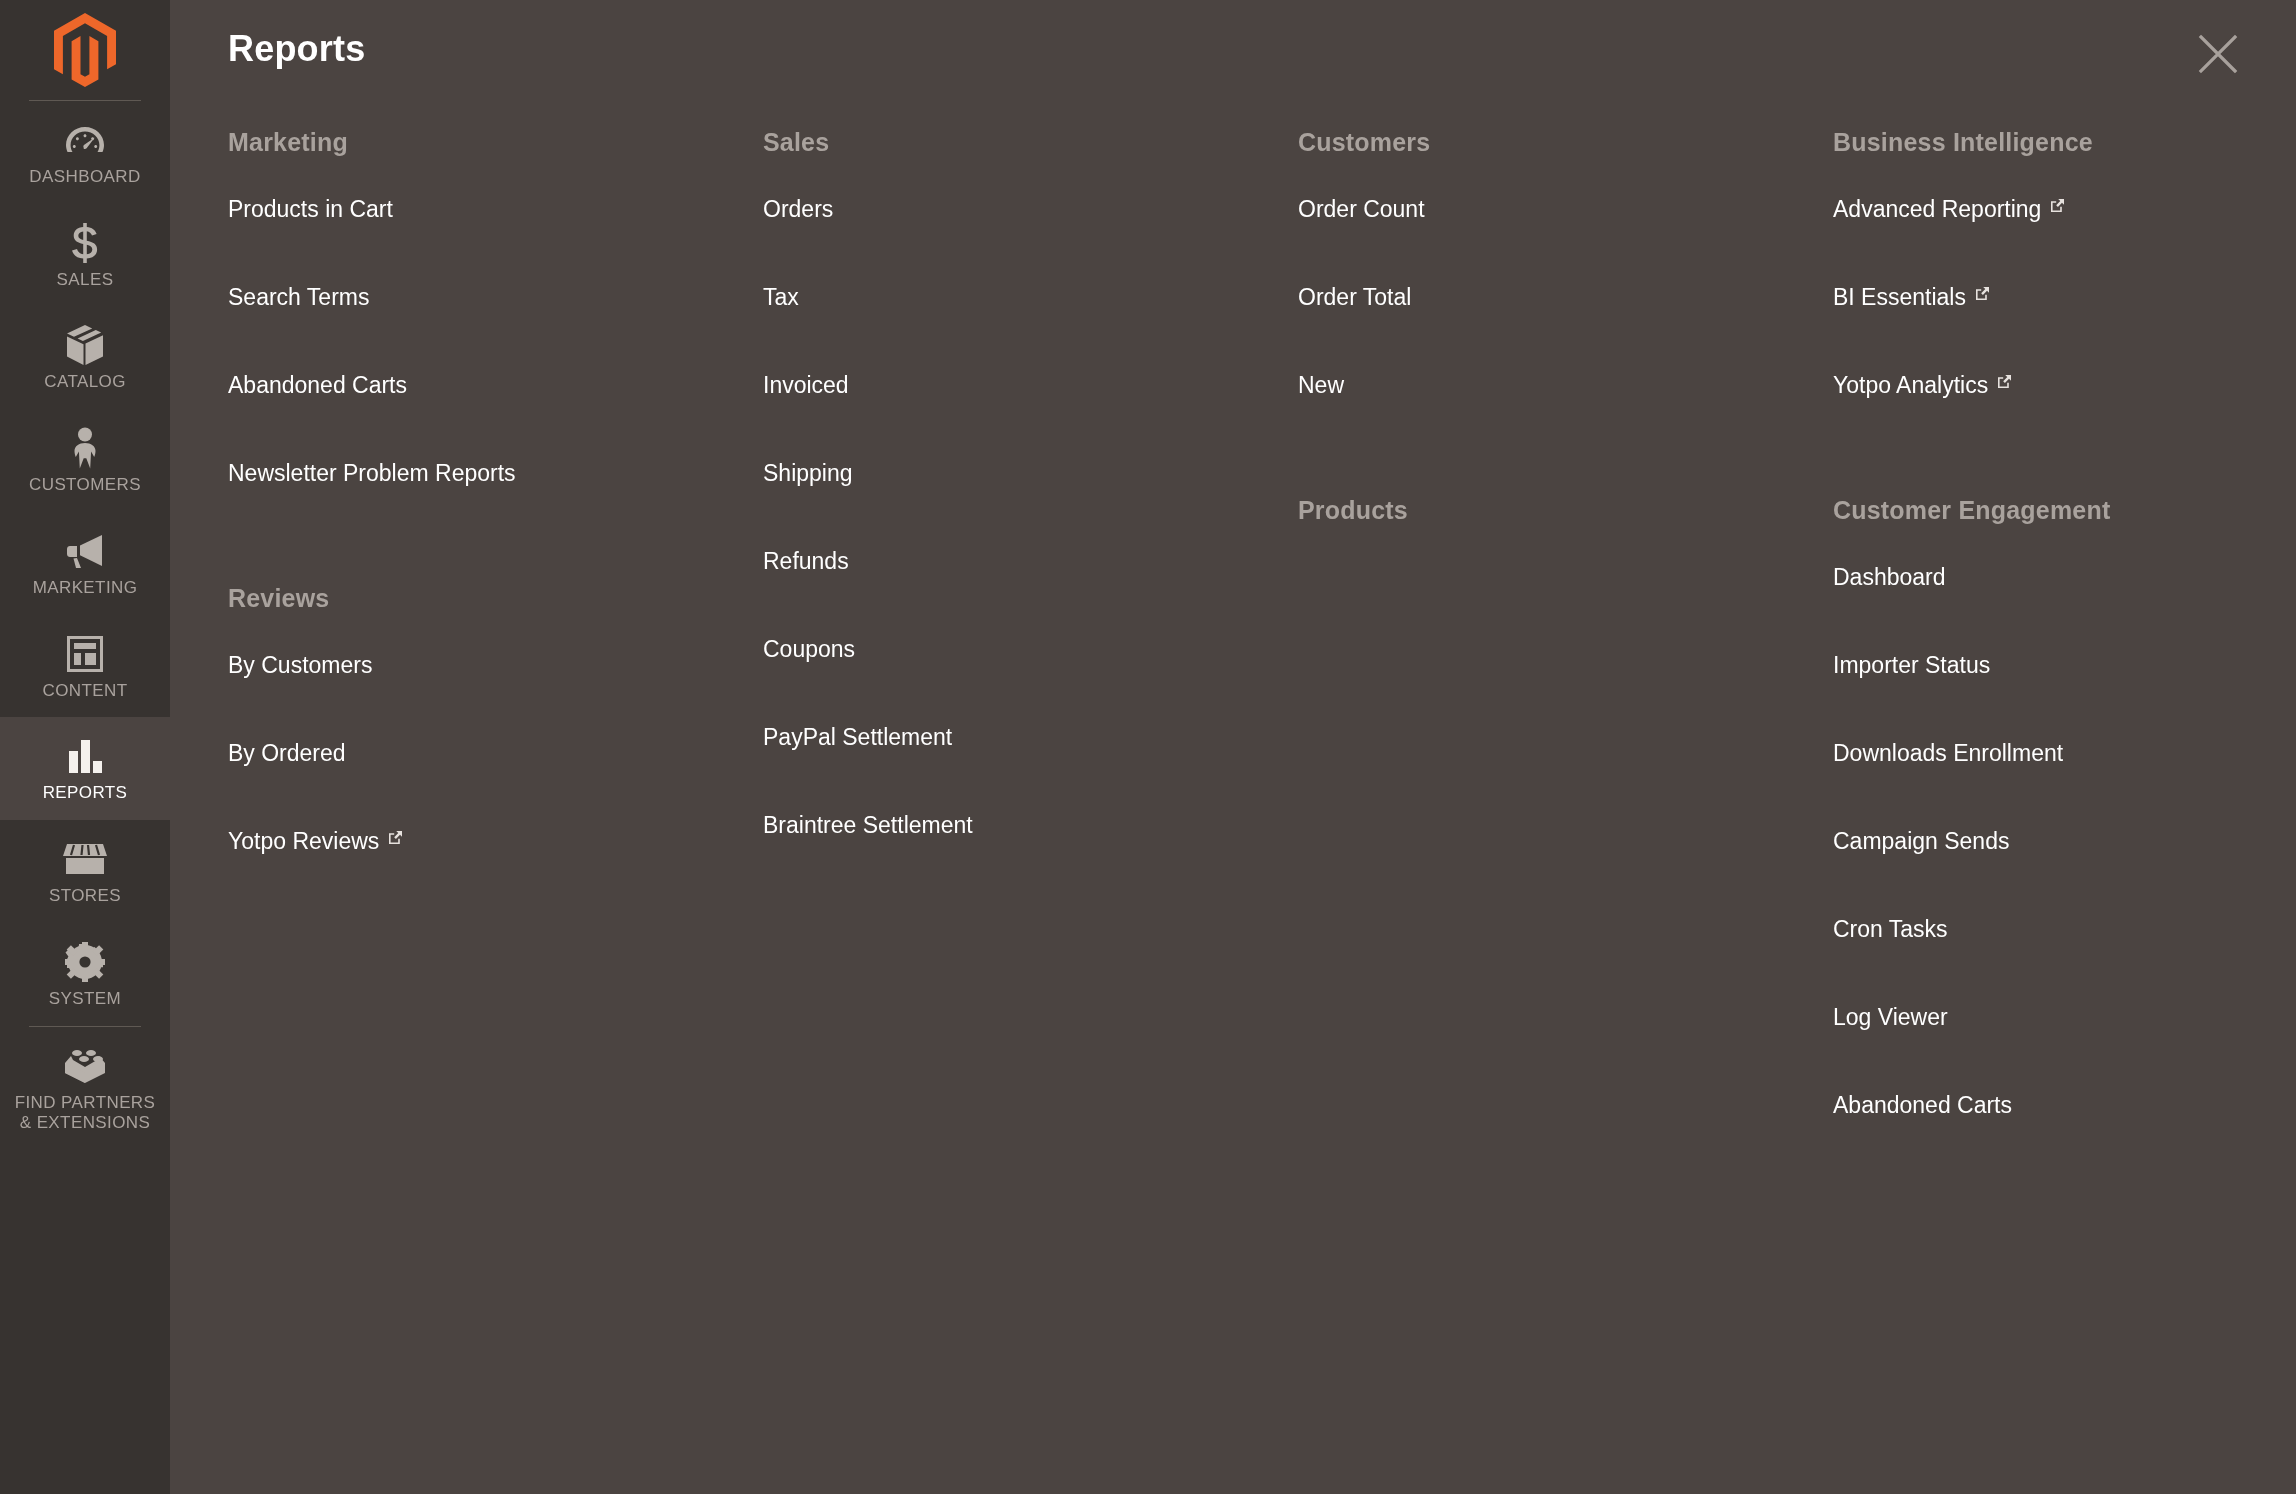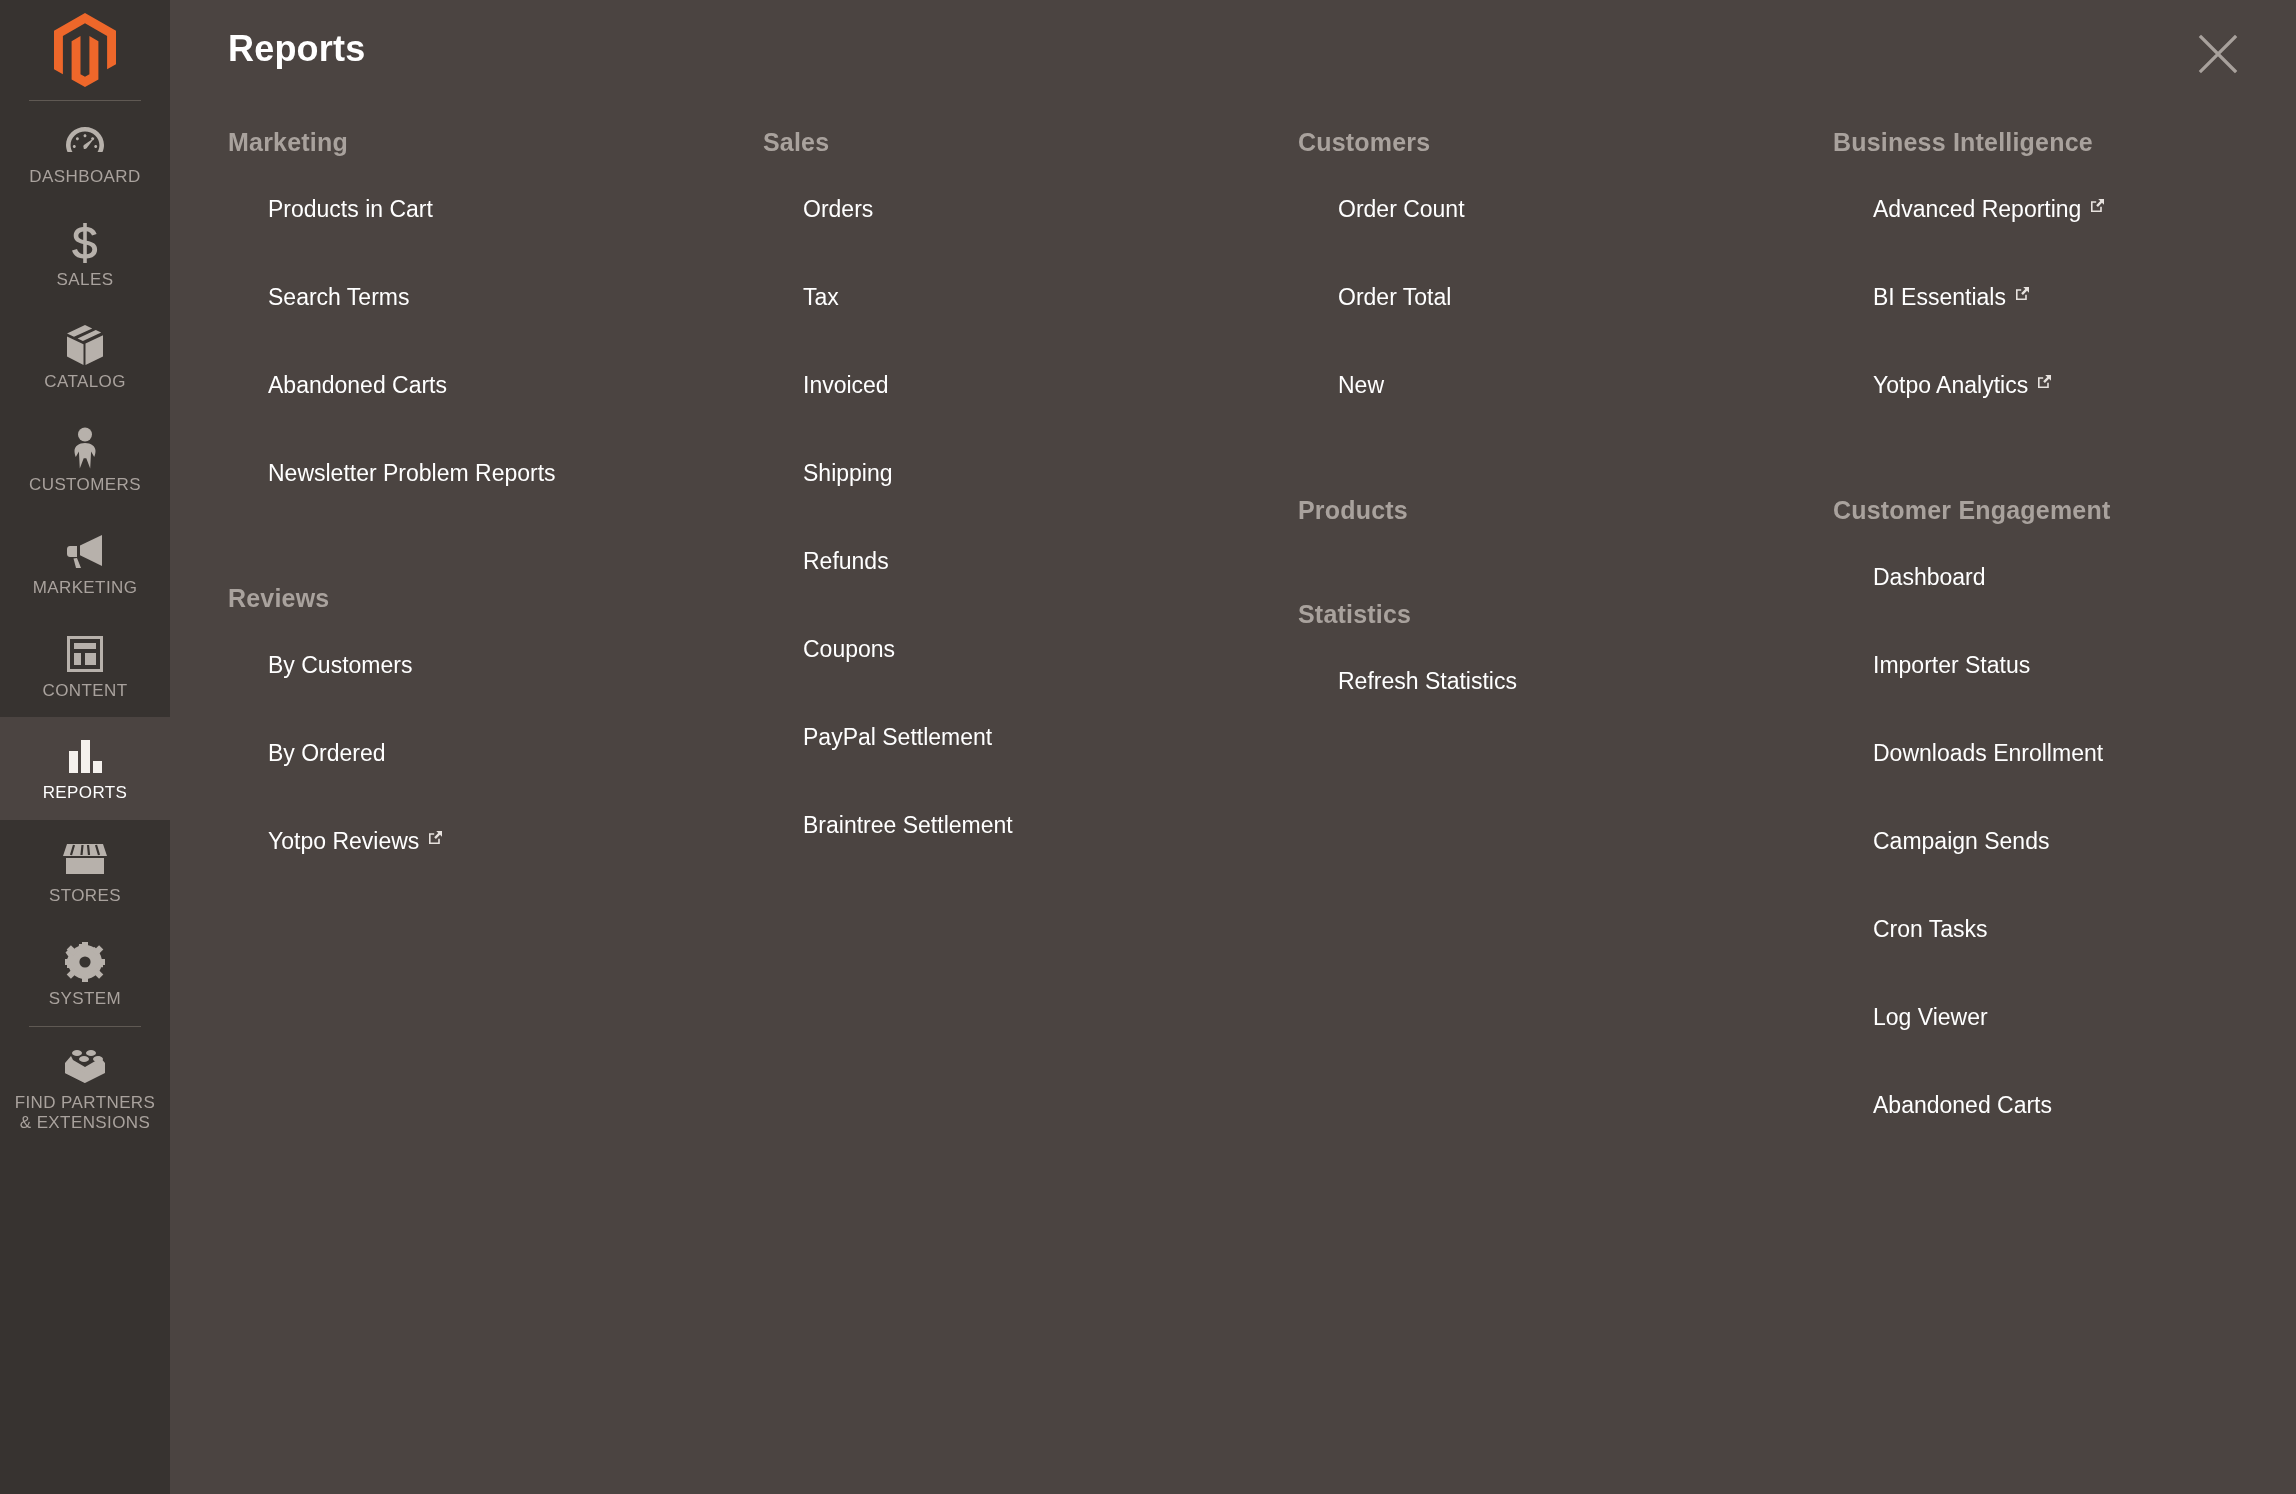--- a/index.html
+++ b/index.html
@@ -73,21 +73,21 @@
     letter-spacing:0.2px; line-height:1;
     padding-bottom:0;
   }
   .group-spacer-after-title { height:43px; }
   .group-items { display:block; }
   .menu-link {
     display:block; font-size:23px; color:#ffffff;
     text-decoration:none; line-height:1; height:88px;
     white-space:nowrap;
   }
-  .menu-link .mtext { display:inline; vertical-align:baseline;margin-left:40px; }
+  .menu-link .mtext { display:inline; vertical-align:baseline; }
   .ext-icon {
     display:inline-block; width:15px; height:15px;
     margin-left:9px; vertical-align:4px;
   }
   .ext-icon svg { display:block; }
   .group-gap { height:36px; }
 </style>
 </head>
 <body>
 
@@ -283,27 +283,20 @@
             <a class="menu-link" href="#"><span class="mtext">Order Total</span></a>
             <a class="menu-link" href="#"><span class="mtext">New</span></a>
           </div>
         </div>
         <div class="group-gap"></div>
         <div class="group">
           <div class="group-title">Products</div>
           <div class="group-spacer-after-title"></div>
         </div>
         <div class="group-gap"></div>
-        <div class="group">
-          <div class="group-title">Statistics</div>
-          <div class="group-spacer-after-title"></div>
-          <div class="group-items">
-            <a class="menu-link" href="#"><span class="mtext">Refresh Statistics</span></a>
-          </div>
-        </div>
       </div>
       <div class="column">
         <div class="group">
           <div class="group-title">Business Intelligence</div>
           <div class="group-spacer-after-title"></div>
           <div class="group-items">
             <a class="menu-link" href="#"><span class="mtext">Advanced Reporting</span><span class="ext-icon"><svg width="15" height="15" viewBox="0 0 15 15" aria-hidden="true">
                   <path d="M1 3.2h5.2v1.6H2.6v7.6h7.6V8.8h1.6V14H1z" fill="#e7e2de"></path>
                   <path d="M8.2 1H14v5.8l-2-2-4.1 4.1-1.7-1.7L10.3 3z" fill="#e7e2de"></path>
                 </svg></span></a>

